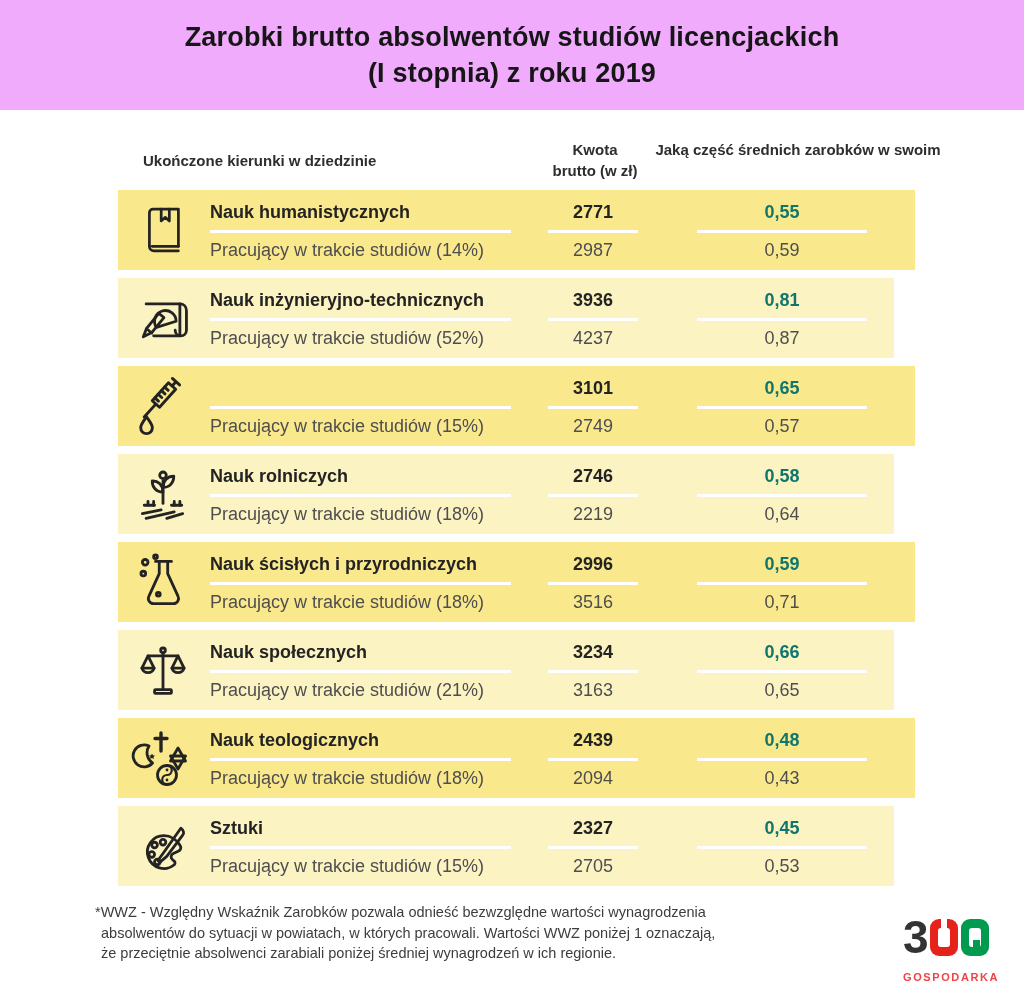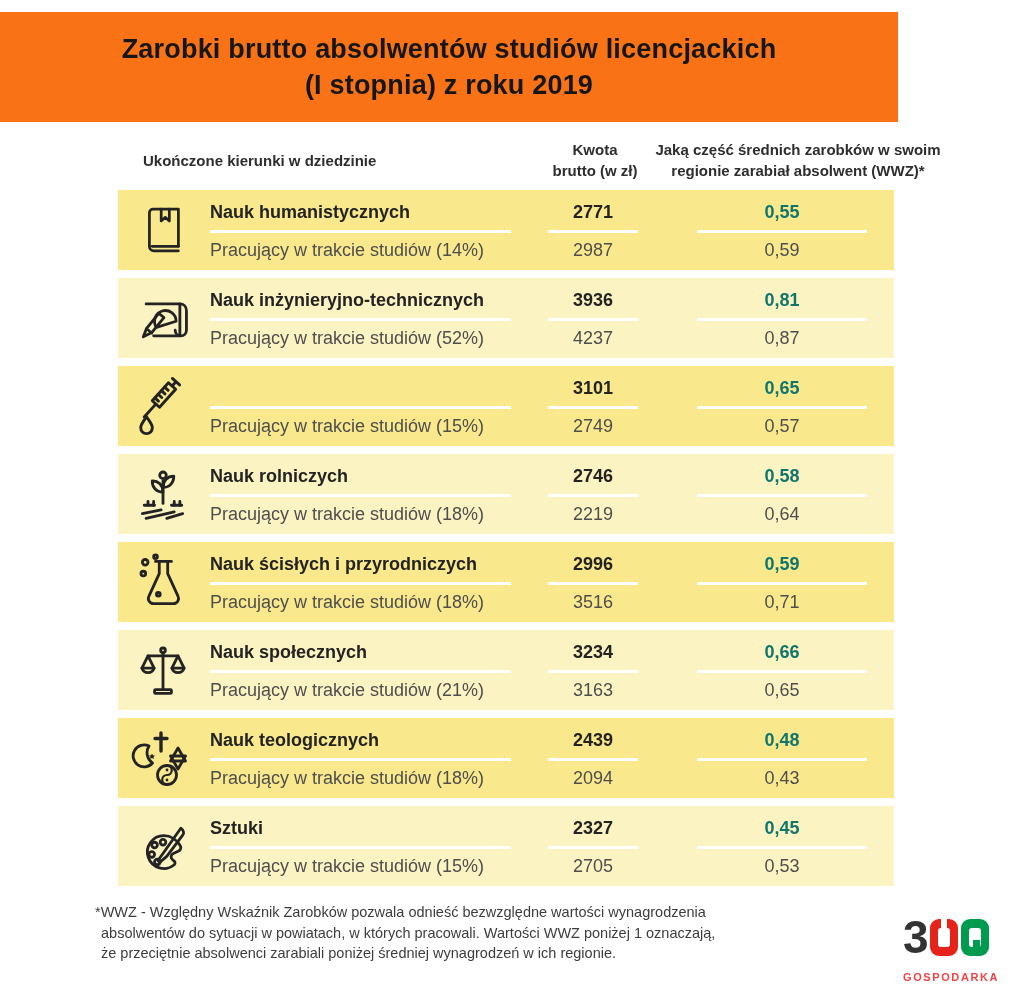--- a/index.html
+++ b/index.html
@@ -1,33 +1,33 @@
 <!DOCTYPE html>
 <html><head>
 <meta charset="utf-8">
 <style>
   html,body{margin:0;padding:0;background:#ffffff;}
   .stage{position:relative;width:1024px;height:992px;background:#ffffff;overflow:hidden;
          font-family:"Liberation Sans",sans-serif;color:#232323;}
 
   
-  .banner{position:absolute;left:0;top:0;width:898px;height:110px;background:#f97316;
-          display:flex;flex-direction:column;align-items:center;justify-content:center;margin-top:12px;}
+  .banner{position:absolute;left:0;top:0;width:1024px;height:110px;background:#f0abfc;
+          display:flex;flex-direction:column;align-items:center;justify-content:center;}
   .banner .t{font-size:27px;font-weight:bold;color:#161616;line-height:36px;letter-spacing:.2px;text-align:center;}
 
   
   .hdr{position:absolute;font-weight:bold;font-size:15px;color:#2e2e2e;line-height:21px;}
   .hdr-field{left:143px;top:150px;}
   .hdr-amount{left:528px;top:139px;width:134px;text-align:center;}
   .hdr-wwz{left:650px;top:139px;width:296px;text-align:center;}
 
   
   .rows{position:absolute;left:118px;top:190px;width:776px;}
   .row{position:relative;width:776px;height:80px;margin-bottom:8px;}
-  .row.dark{background:#FAE88D;}
+  .row.dark{background:#FAE88D;padding-left:21px;}
   .row.light{background:#FCF3C3;}
   .icon-box{position:absolute;left:4px;top:4px;width:82px;height:72px;display:flex;align-items:center;justify-content:center;}
   .icon-box svg{display:block;}
   .cell{position:absolute;display:flex;align-items:center;font-size:18px;}
   .c-title{left:92px;top:6px;height:32px;font-weight:bold;color:#232323;}
   .c-amount{left:430px;top:6px;width:90px;height:32px;justify-content:center;font-weight:bold;color:#232323;}
   .c-wwz{left:579px;top:6px;width:170px;height:32px;justify-content:center;font-weight:bold;color:#0f766e;}
   .c-sub{left:92px;top:44px;height:32px;color:#4e4e4e;}
   .c-subamount{left:430px;top:44px;width:90px;height:32px;justify-content:center;color:#4e4e4e;}
   .c-subwwz{left:579px;top:44px;width:170px;height:32px;justify-content:center;color:#4e4e4e;}
@@ -63,21 +63,20 @@
     <div class="t">(I stopnia) z roku 2019</div>
   </div>
 
   <div class="hdr hdr-field">Ukończone kierunki w dziedzinie</div>
   <div class="hdr hdr-amount">
     <div>Kwota</div>
     <div>brutto (w zł)</div>
   </div>
   <div class="hdr hdr-wwz">
     <div>Jaką część średnich zarobków w swoim</div>
-    <div>regionie zarabiał absolwent (WWZ)*</div>
   </div>
 
   <div class="rows">
 
     <div class="row dark">
       <div class="icon-box">
         <svg width="58" height="58" viewBox="0 0 64 64" fill="none" stroke="#232323" stroke-width="3" stroke-linecap="round" stroke-linejoin="round">
           <path d="M17 50V13a4 4 0 0 1 4-4h28v41"></path>
           <path d="M17 50a5 5 0 0 0 5 5h27"></path>
           <path d="M20 50h29"></path>

